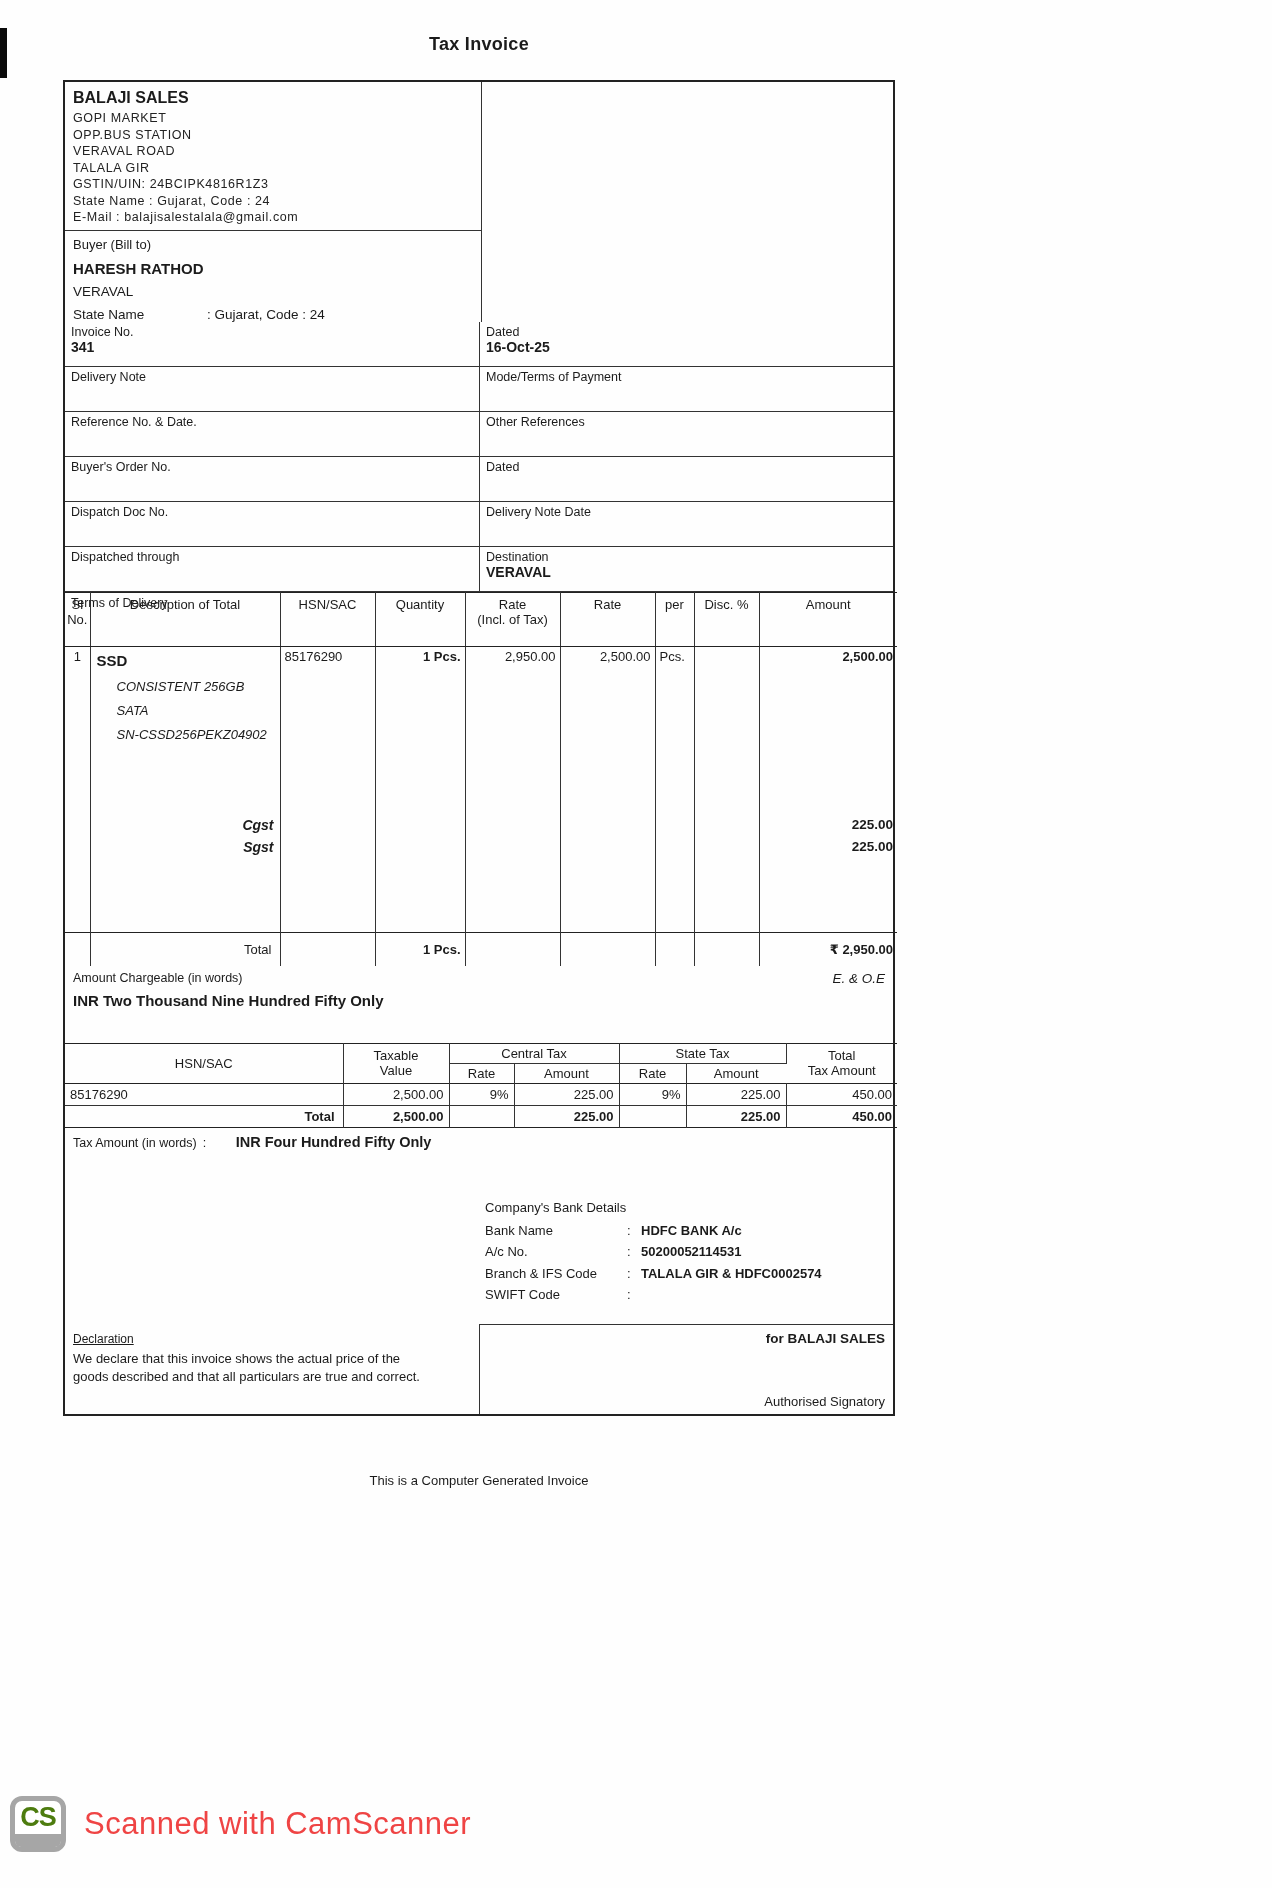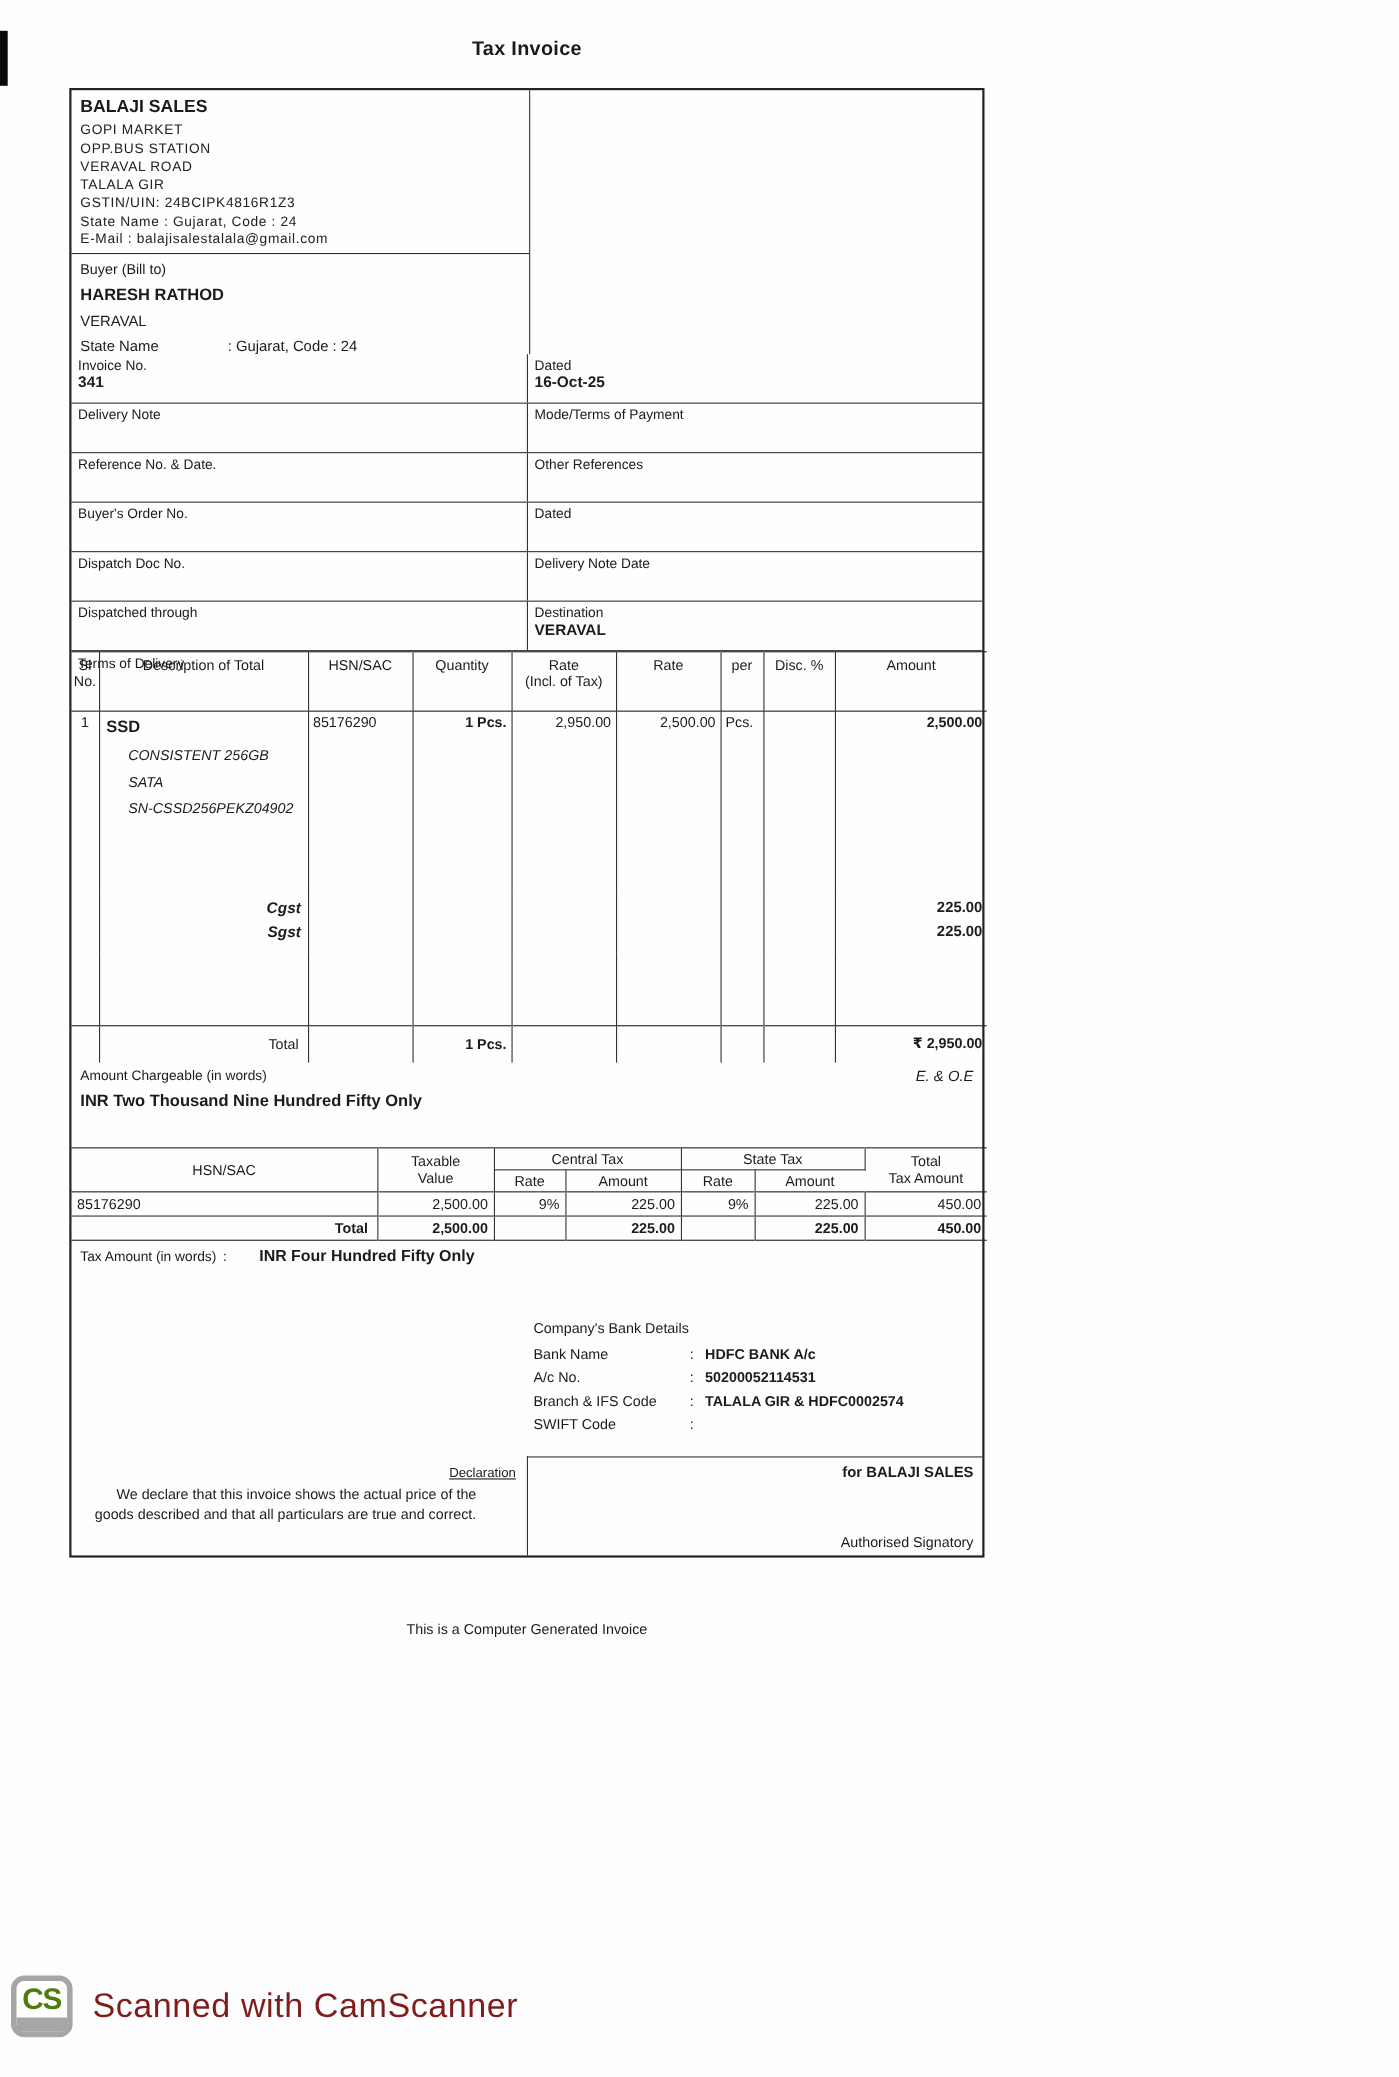--- a/index.html
+++ b/index.html
@@ -76,40 +76,40 @@
   .taxwords .v{font-size:14.5px;font-weight:bold;margin-left:26px;}
   .taxwords .c{margin-left:6px;}
   .bank{margin:36px 0 0 420px;height:124px;font-size:13px;}
   .bank-title{margin-bottom:5px;}
   .bank-row{line-height:21.5px;display:flex;}
   .bank-row .bl{width:142px;}
   .bank-row .bc{width:14px;}
   .bank-row .bv{font-weight:bold;}
 
   
-  .bottom{display:flex;height:90px;text-align:right;}
+  .bottom{display:flex;height:90px;}
   .decl{flex:1;padding:8px 10px 0 8px;}
   .decl-title{font-size:12px;text-decoration:underline;margin-bottom:4px;}
   .decl-text{font-size:13px;line-height:18px;max-width:360px;}
   .sign{width:414px;box-sizing:border-box;border-left:1px solid #333;border-top:1px solid #333;
         position:relative;}
   .sign-for{position:absolute;top:6px;right:8px;font-size:13.5px;font-weight:bold;}
   .sign-auth{position:absolute;bottom:5px;right:8px;font-size:13px;}
 
   .gen-note{position:absolute;left:63px;top:1473px;width:832px;text-align:center;font-size:13px;}
 
   
   .cs-footer{position:absolute;left:10px;top:1796px;display:flex;align-items:center;}
   .cs-logo{width:56px;height:56px;border:5px solid #a6a6a6;border-radius:12px;box-sizing:border-box;
            position:relative;background:#fff;}
   .cs-txt{position:absolute;top:1px;left:0;right:0;text-align:center;font-size:27px;font-weight:bold;
           color:#4d7c0f;letter-spacing:-1px;}
   .cs-bar{position:absolute;left:0;right:0;bottom:0;height:13px;background:#a6a6a6;
           border-radius:0 0 6px 6px;}
-  .cs-label{margin-left:18px;font-size:31px;color:#7f1d1d;letter-spacing:.5px;}
+  .cs-label{margin-left:18px;font-size:31px;color:#ef4444;letter-spacing:.5px;}
 </style>
 </head>
 <body>
 
 <div class="page">
 
   <div class="scan-artifact"></div>
 
   <div class="doc-title">Tax Invoice</div>
 

